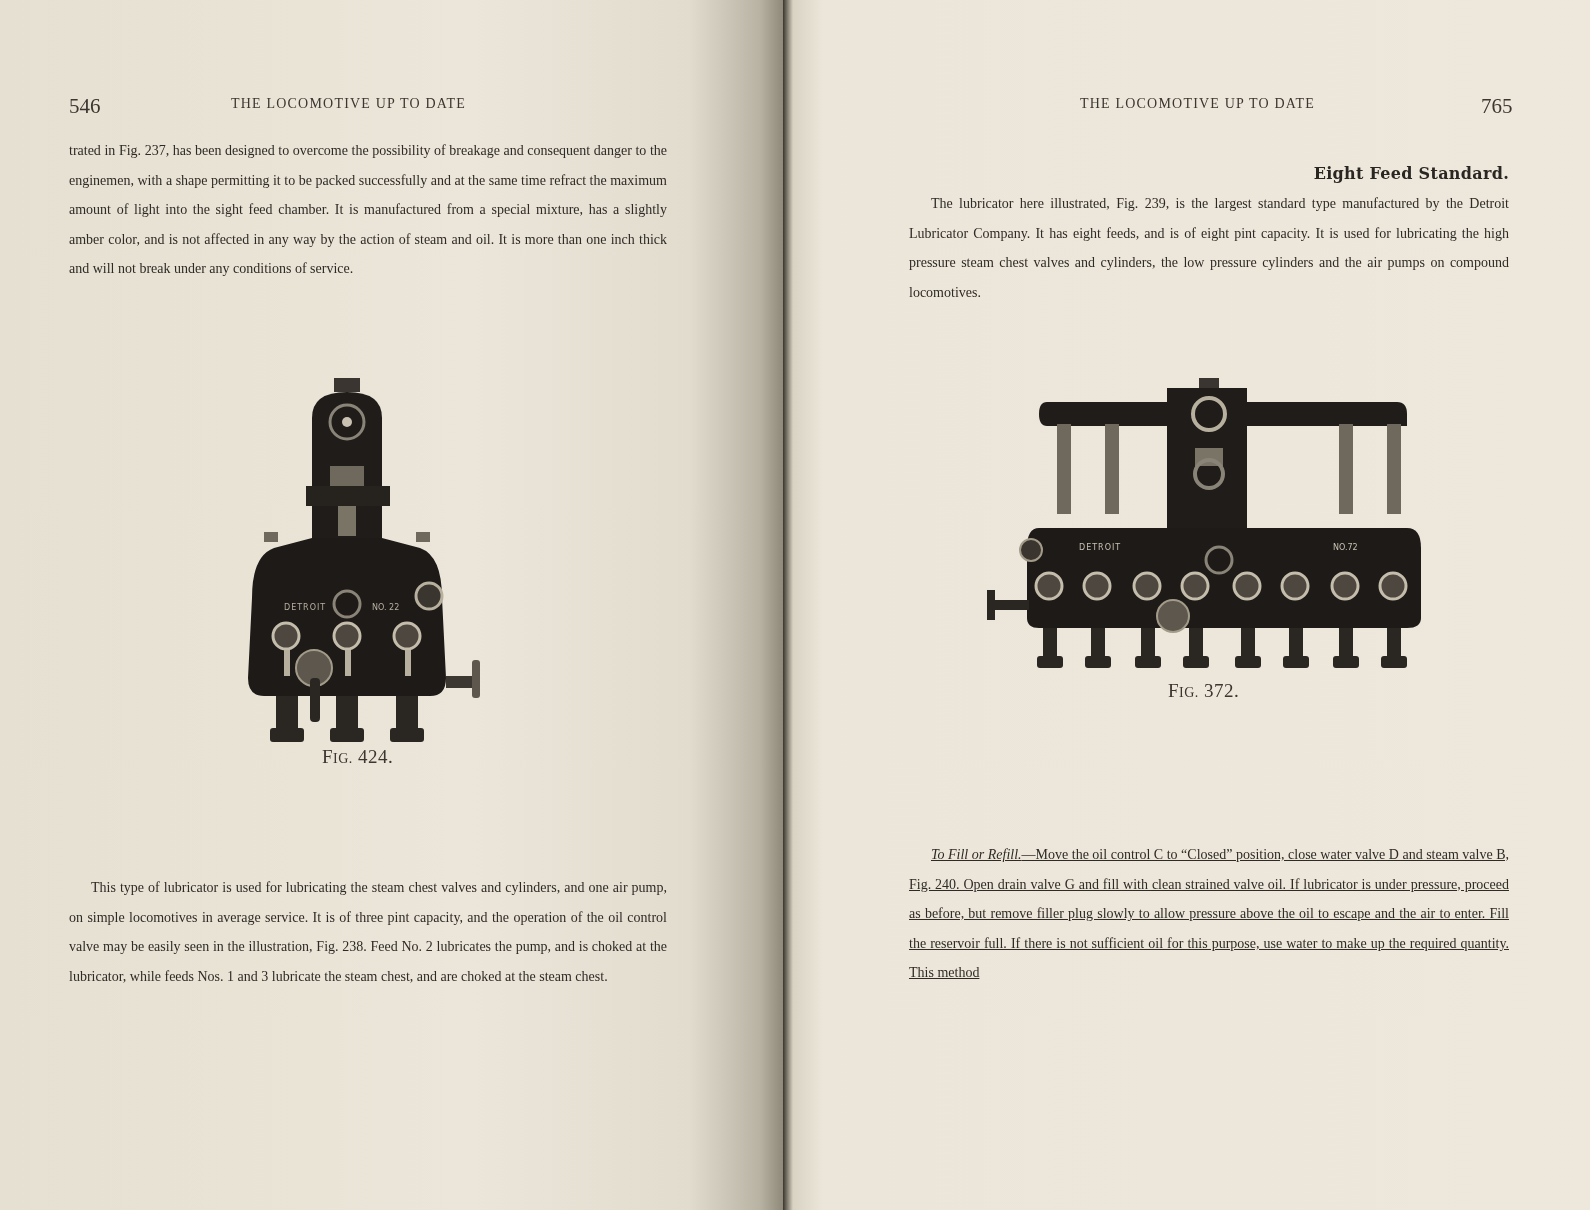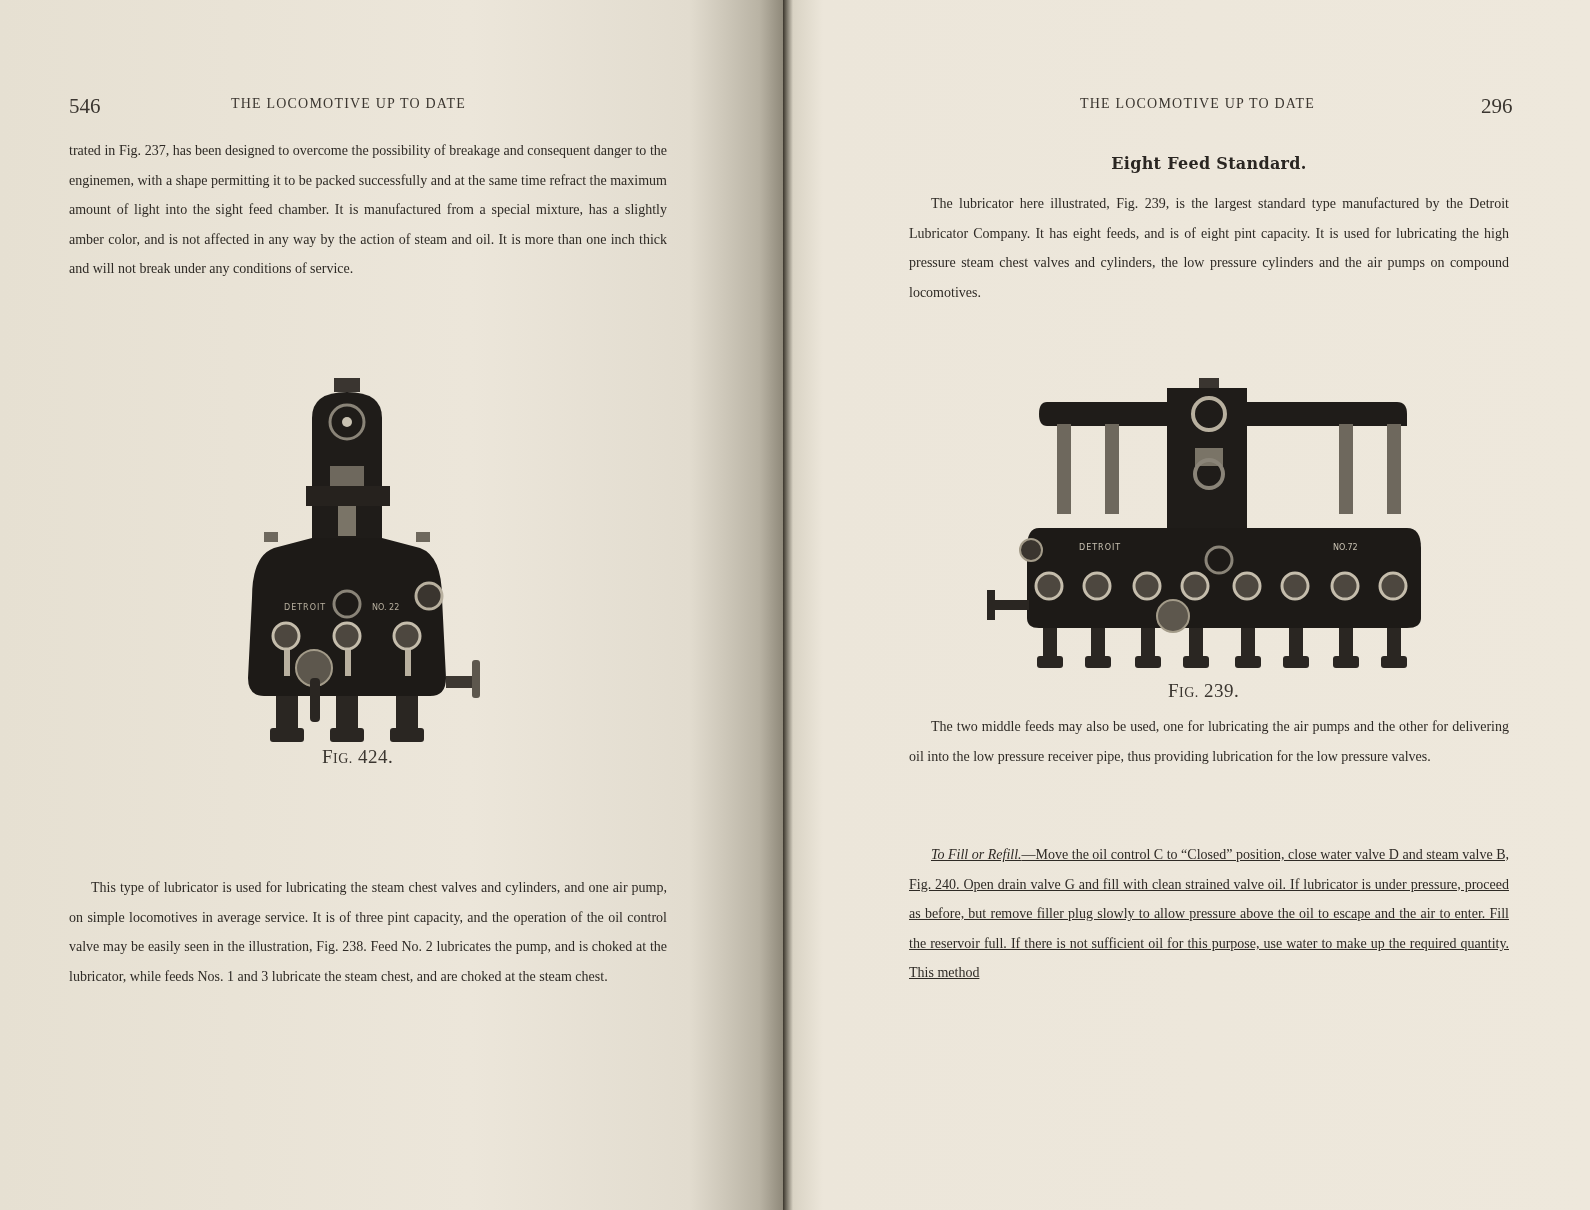--- a/index.html
+++ b/index.html
@@ -74,23 +74,23 @@
     </div>
 
 
     <div class="para indent" style="left:69px;top:842px;width:598px;">
       <p class="indent">This type of lubricator is used for lubricating the steam chest valves and cylinders, and one air pump, on simple locomotives in average service. It is of three pint capacity, and the operation of the oil control valve may be easily seen in the illustration, Fig. 238. Feed No. 2 lubricates the pump, and is choked at the lubricator, while feeds Nos. 1 and 3 lubricate the steam chest, and are choked at the steam chest.</p>
     </div>
   </div>
 
   <div class="page right">
     <div class="runhead" style="left:297px;">THE LOCOMOTIVE UP TO DATE</div>
-    <div class="pagenum" style="left:698px;">296</div>
+    <div class="pagenum" style="left:698px;">765</div>
 
-    <div class="heading" style="left:126px;top:154px;width:600px;">Eight Feed Standard.</div>
+    <div class="heading" style="left:126px;top:164px;width:600px;text-align:right;">Eight Feed Standard.</div>
 
     <div class="para" style="left:126px;top:189px;width:600px;">
       <p class="indent">The lubricator here illustrated, Fig. 239, is the largest standard type manufactured by the Detroit Lubricator Company. It has eight feeds, and is of eight pint capacity. It is used for lubricating the high pressure steam chest valves and cylinders, the low pressure cylinders and the air pumps on compound locomotives.</p>
     </div>
 
     <svg class="fig" style="left:204px;top:378px;" width="440" height="300" viewBox="0 0 440 300">
       <rect x="212" y="0" width="20" height="10" fill="#3a3530"></rect>
       <path d="M60 24 L410 24 Q420 24 420 36 L420 48 L60 48 Q52 48 52 36 Q52 24 60 24Z" fill="#1f1c19"></path>
       <rect x="180" y="10" width="80" height="140" fill="#1f1c19"></rect>
       <circle cx="222" cy="36" r="16" fill="none" stroke="#b8b09f" stroke-width="4"></circle>
@@ -134,25 +134,22 @@
         <rect x="302" y="250" width="14" height="30"></rect>
           <rect x="296" y="278" width="26" height="12" rx="3"></rect>
         <rect x="352" y="250" width="14" height="30"></rect>
           <rect x="346" y="278" width="26" height="12" rx="3"></rect>
         <rect x="400" y="250" width="14" height="30"></rect>
           <rect x="394" y="278" width="26" height="12" rx="3"></rect>
       </g>
     </svg>
     <div class="caption" style="left:385px;top:680px;">
       <span>F</span><span class="sc">IG.</span>
-      <span>239.</span>
+      <span>372.</span>
     </div>
 
-    <div class="para" style="left:126px;top:712px;width:600px;">
-      <p class="indent">The two middle feeds may also be used, one for lubricating the air pumps and the other for delivering oil into the low pressure receiver pipe, thus providing lubrication for the low pressure valves.</p>
-    </div>
 
     <div class="para" style="left:126px;top:840px;width:600px;text-decoration:underline;">
       <p class="indent"><span class="italic">To Fill or Refill.</span><span>—Move the oil control C to “Closed” position, close water valve D and steam valve B, Fig. 240. Open drain valve G and fill with clean strained valve oil. If lubricator is under pressure, proceed as before, but remove filler plug slowly to allow pressure above the oil to escape and the air to enter. Fill the reservoir full. If there is not sufficient oil for this purpose, use water to make up the required quantity. This method</span></p>
     </div>
   </div>
 
 </div>
 
 </body></html>

